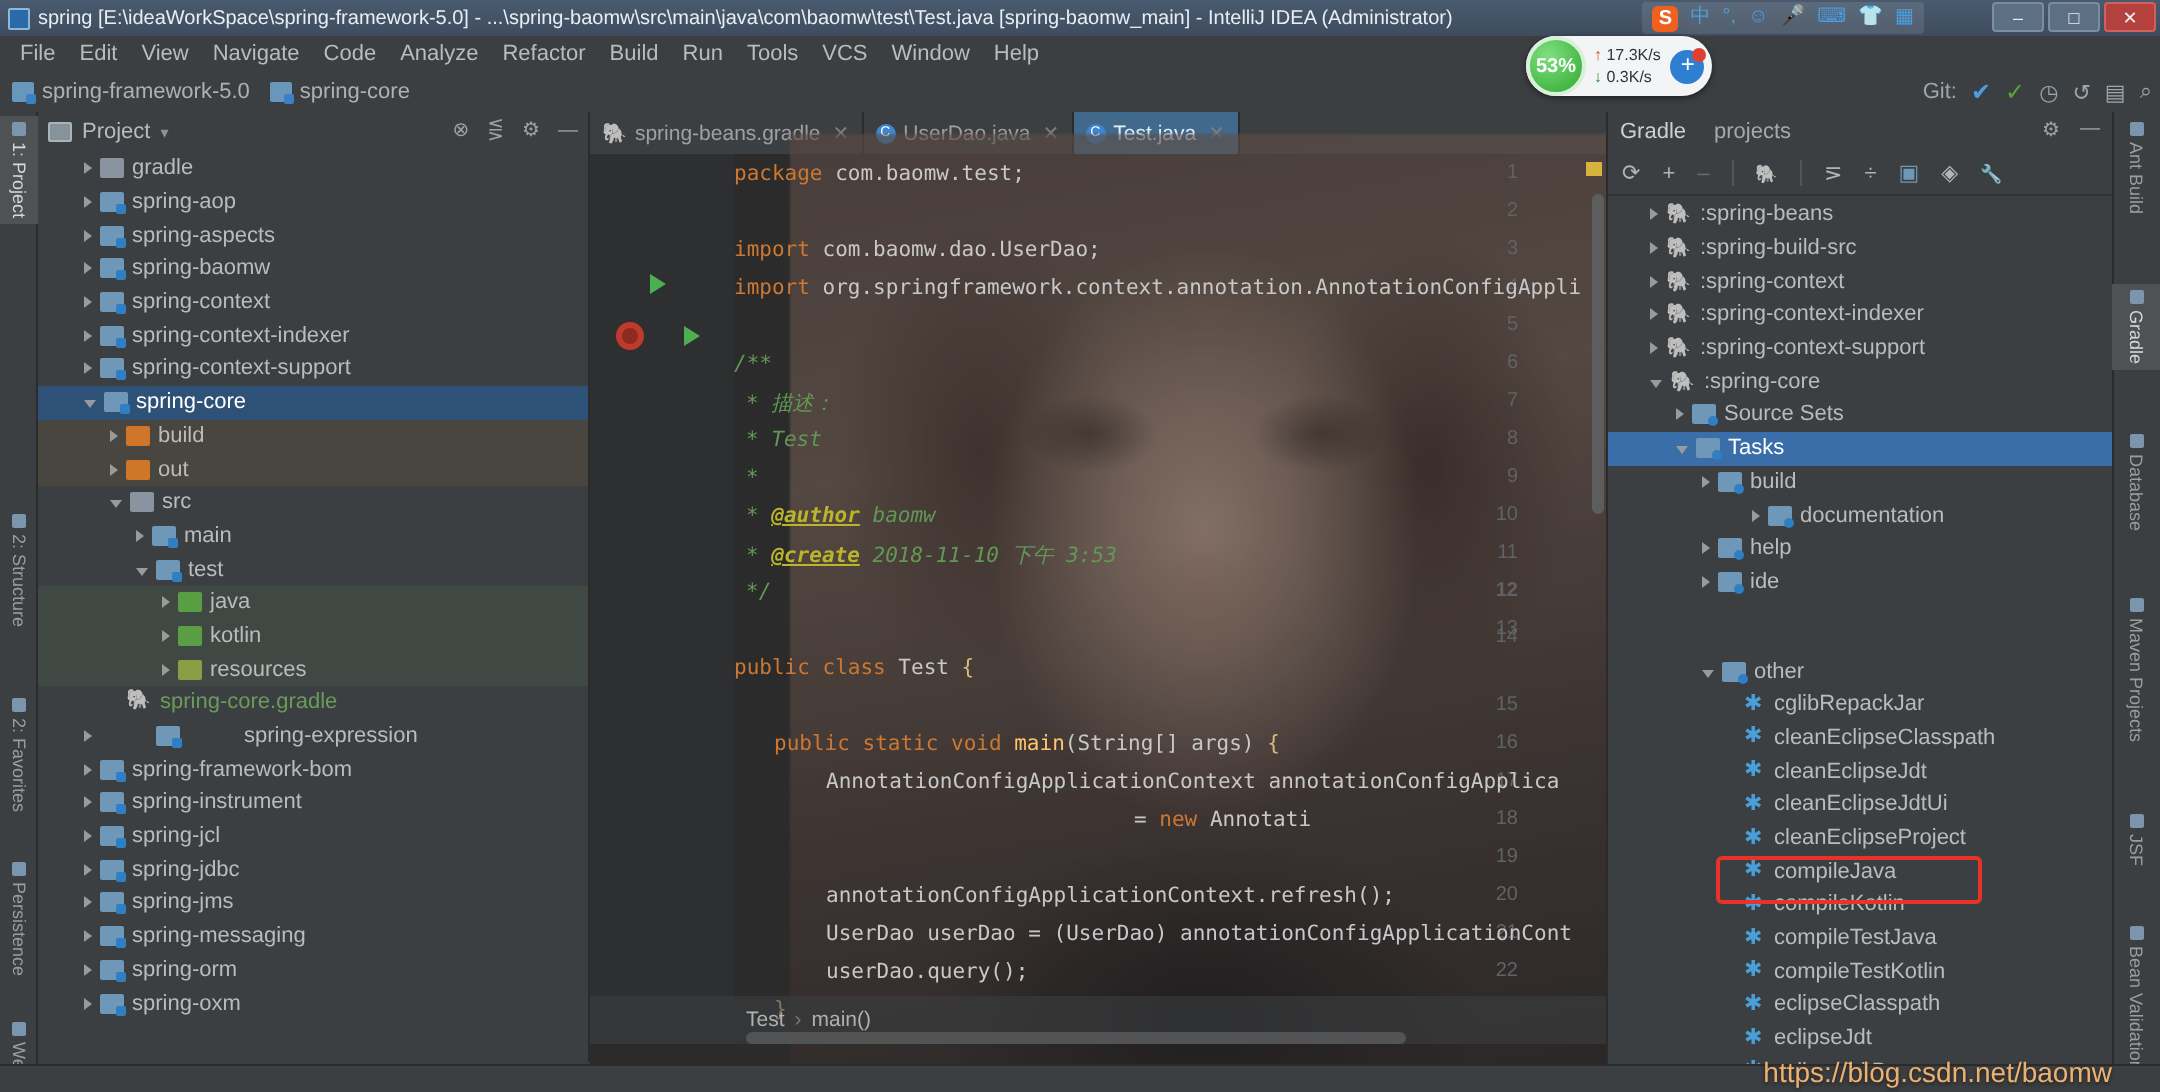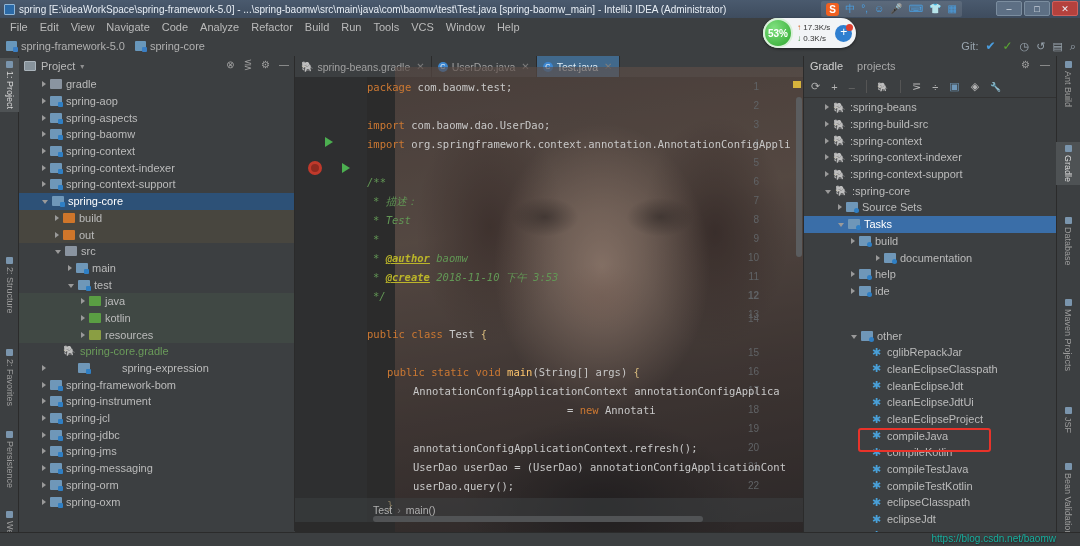--- a/index.html
+++ b/index.html
@@ -302,22 +302,22 @@
     content:""; position:absolute; right:-1px; bottom:-1px; width:5px; height:5px;
     background:#2f7fc4; border-radius:50%;
   }
   .gelephant { width: 13px; margin-right: 4px; color: #9aa3ab; font-size: 10px; flex:0 0 auto;}
   .redbox {
     position: absolute; left: 858px; top: 428px; width: 133px; height: 24px;
     border: 2.5px solid #e8332a; border-radius: 3px; z-index: 30;
     pointer-events: none;
   }
   .watermark {
-    position: absolute; right: 24px; bottom: 2px; font-size: 10px;
-    color: #14b8a6; opacity: .92; z-index: 31;
+    position: absolute; right: 24px; bottom: 2px; font-size: 14px;
+    color: #fdba74; opacity: .92; z-index: 31;
     text-shadow: 0 1px 2px rgba(0,0,0,.6);
   }
   .rightstrip {
     position: absolute; right: 0; top: 56px; width: 24px; height: 490px;
     background: #3c3f41; border-left: 1px solid #2b2b2b;
   }
   .rvtab {
     position: absolute; right: 0; width: 24px;
     writing-mode: vertical-rl; text-orientation: mixed;
     font-size: 9px; color: #9d9d9d; padding: 3px 0;

